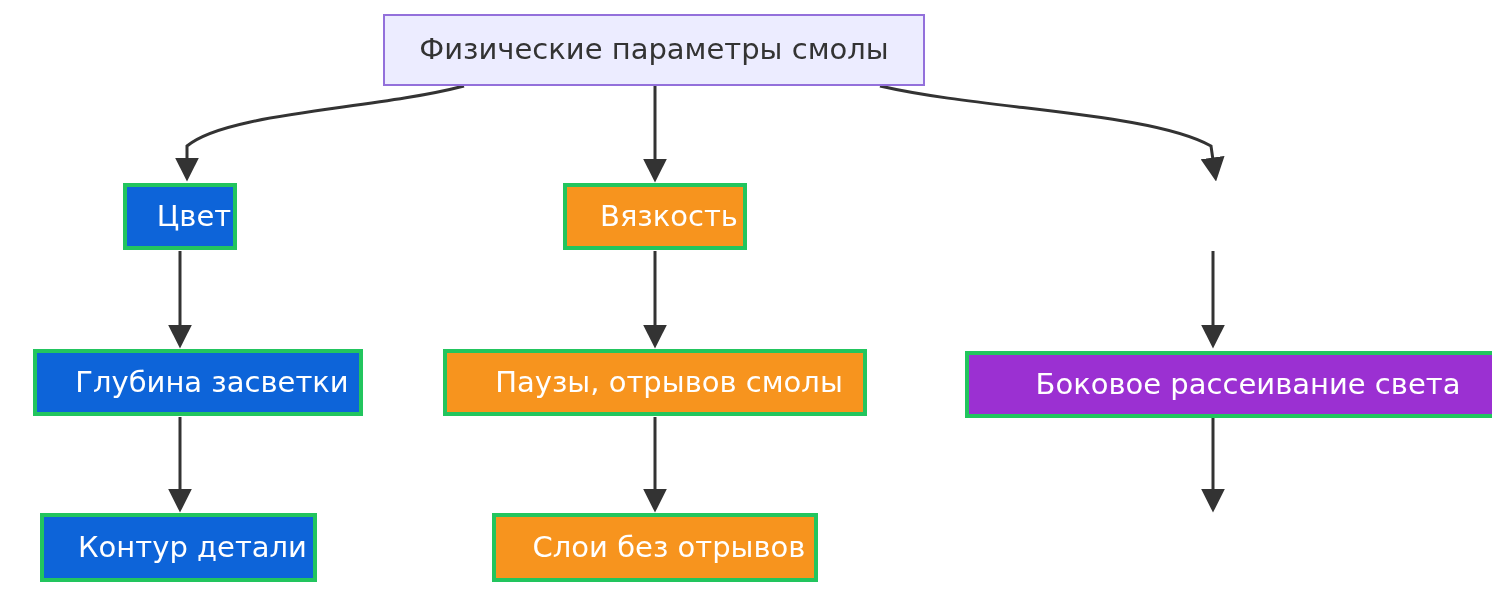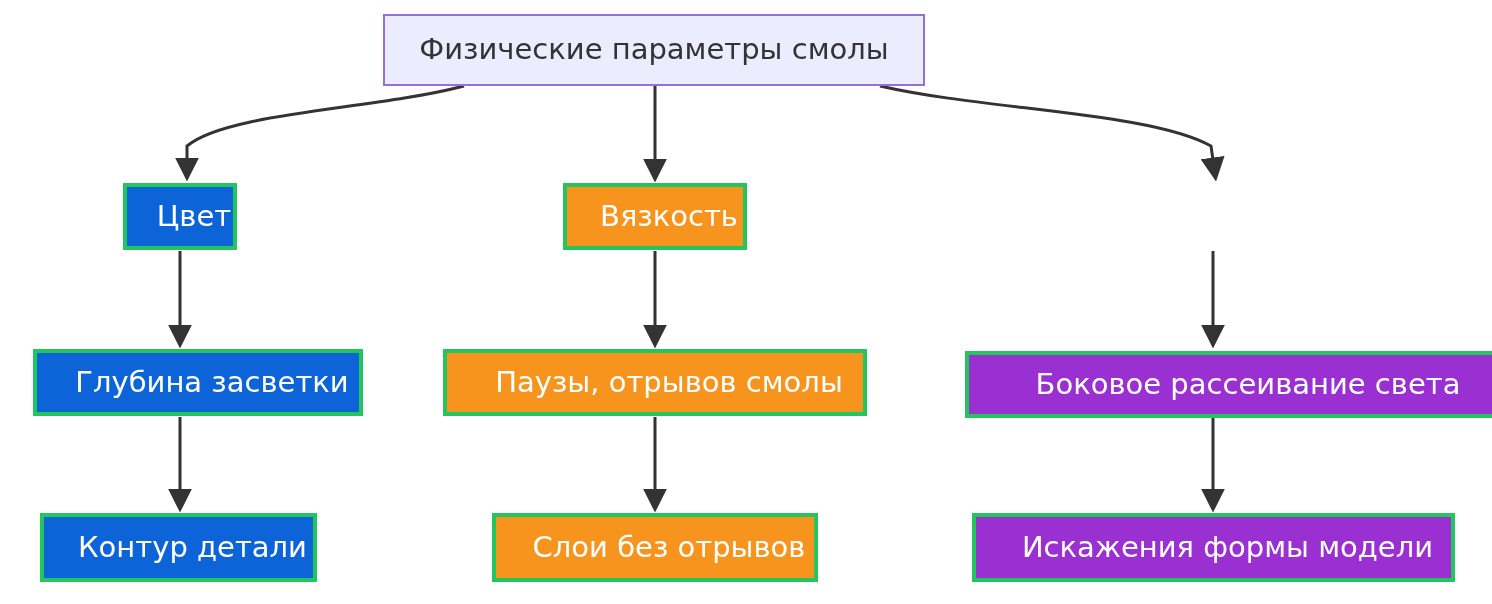--- a/index.html
+++ b/index.html
@@ -89,15 +89,14 @@
   <div class="node node--leaf n-c1-l3" style="background-color: rgb(13, 100, 217);">Глубина засветки</div>
 
   <div class="node node--leaf n-c2-l3" style="background-color: rgb(247, 148, 30);">Паузы, отрывов смолы</div>
 
   <div class="node node--leaf n-c3-l3" style="background-color: rgb(155, 48, 210);">Боковое рассеивание света</div>
 
   <div class="node node--leaf n-c2-l4" style="background-color: rgb(247, 148, 30);">Слои без отрывов</div>
 
   <div class="node node--leaf n-c1-l4" style="background-color: rgb(13, 100, 217);">Контур детали</div>
 
-  <div class="node node--leaf n-c3-l4" style="background-color: rgb(155, 48, 210);">Искажения формы модели</div>
 
 </div>
 
 </body></html>

